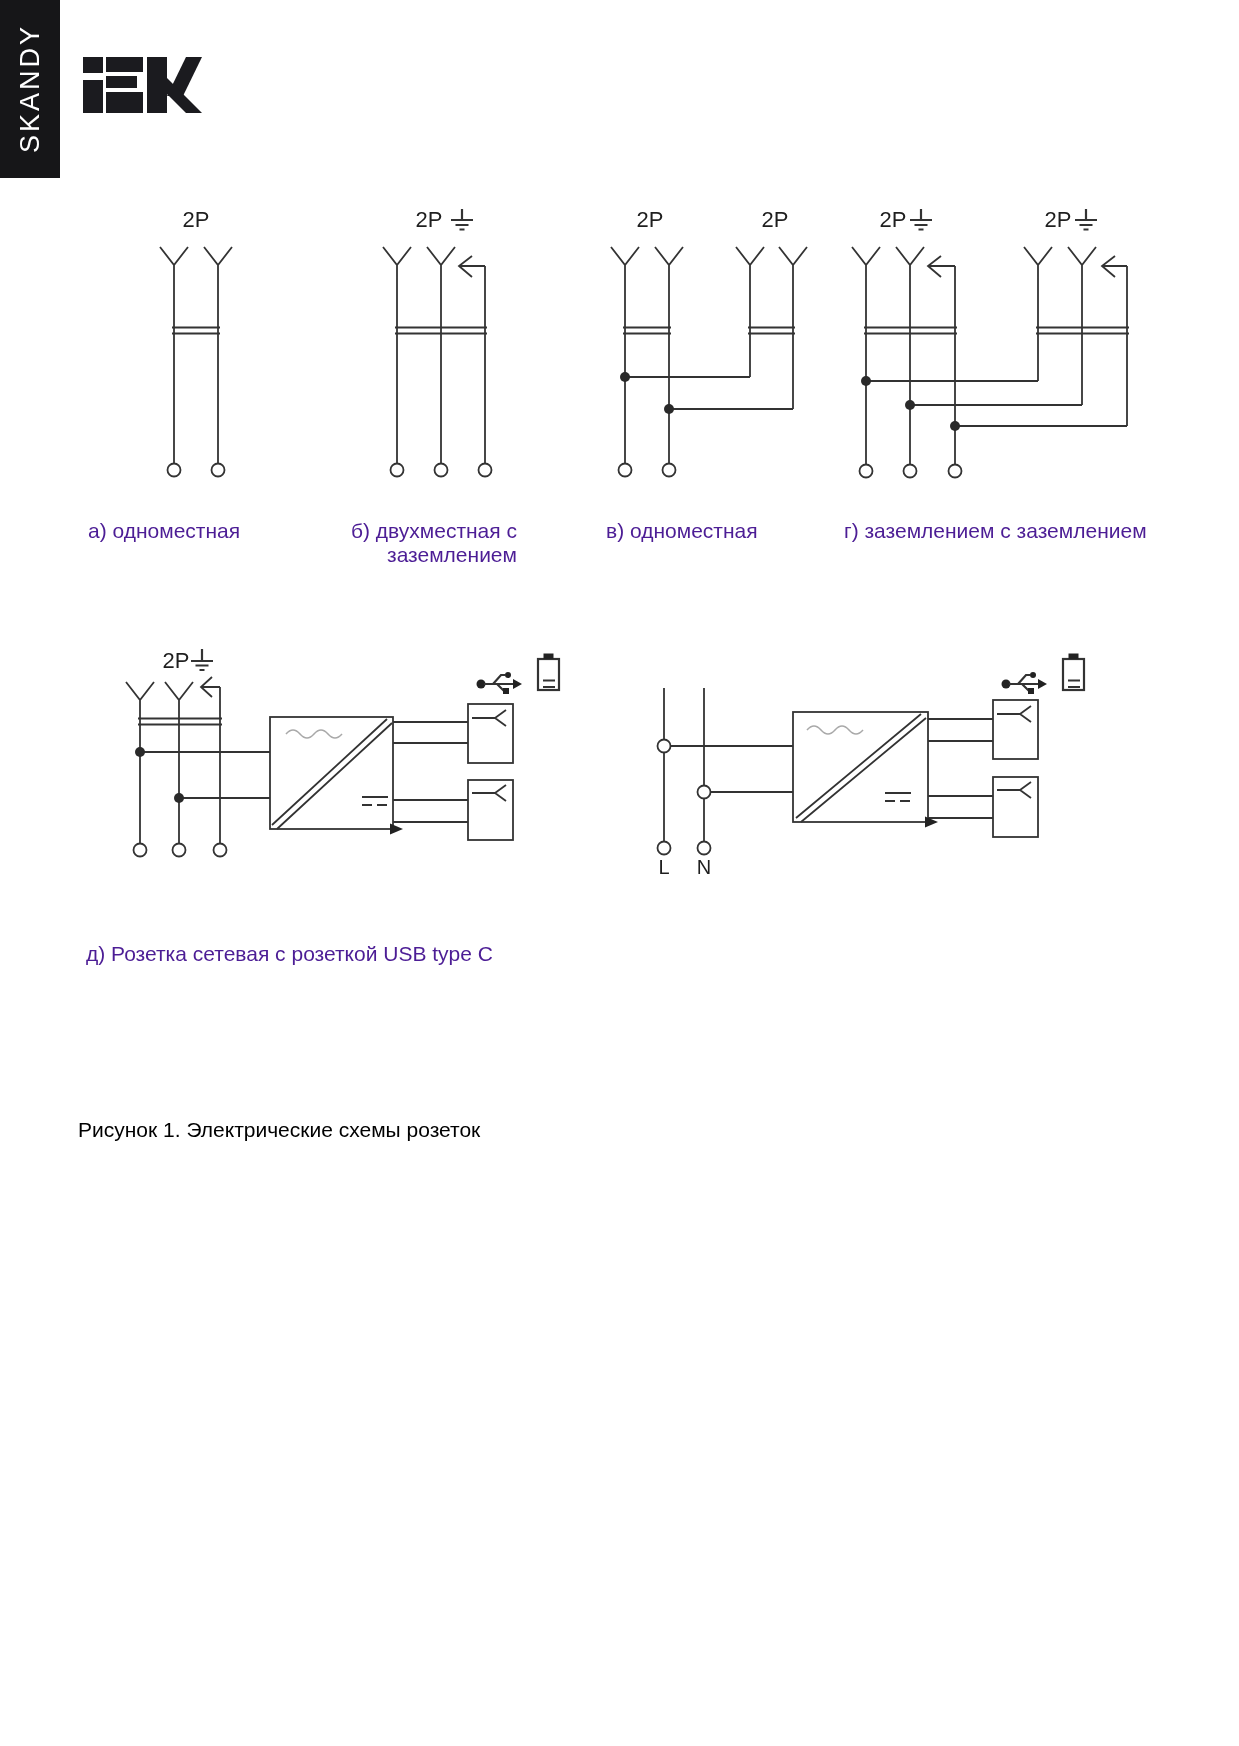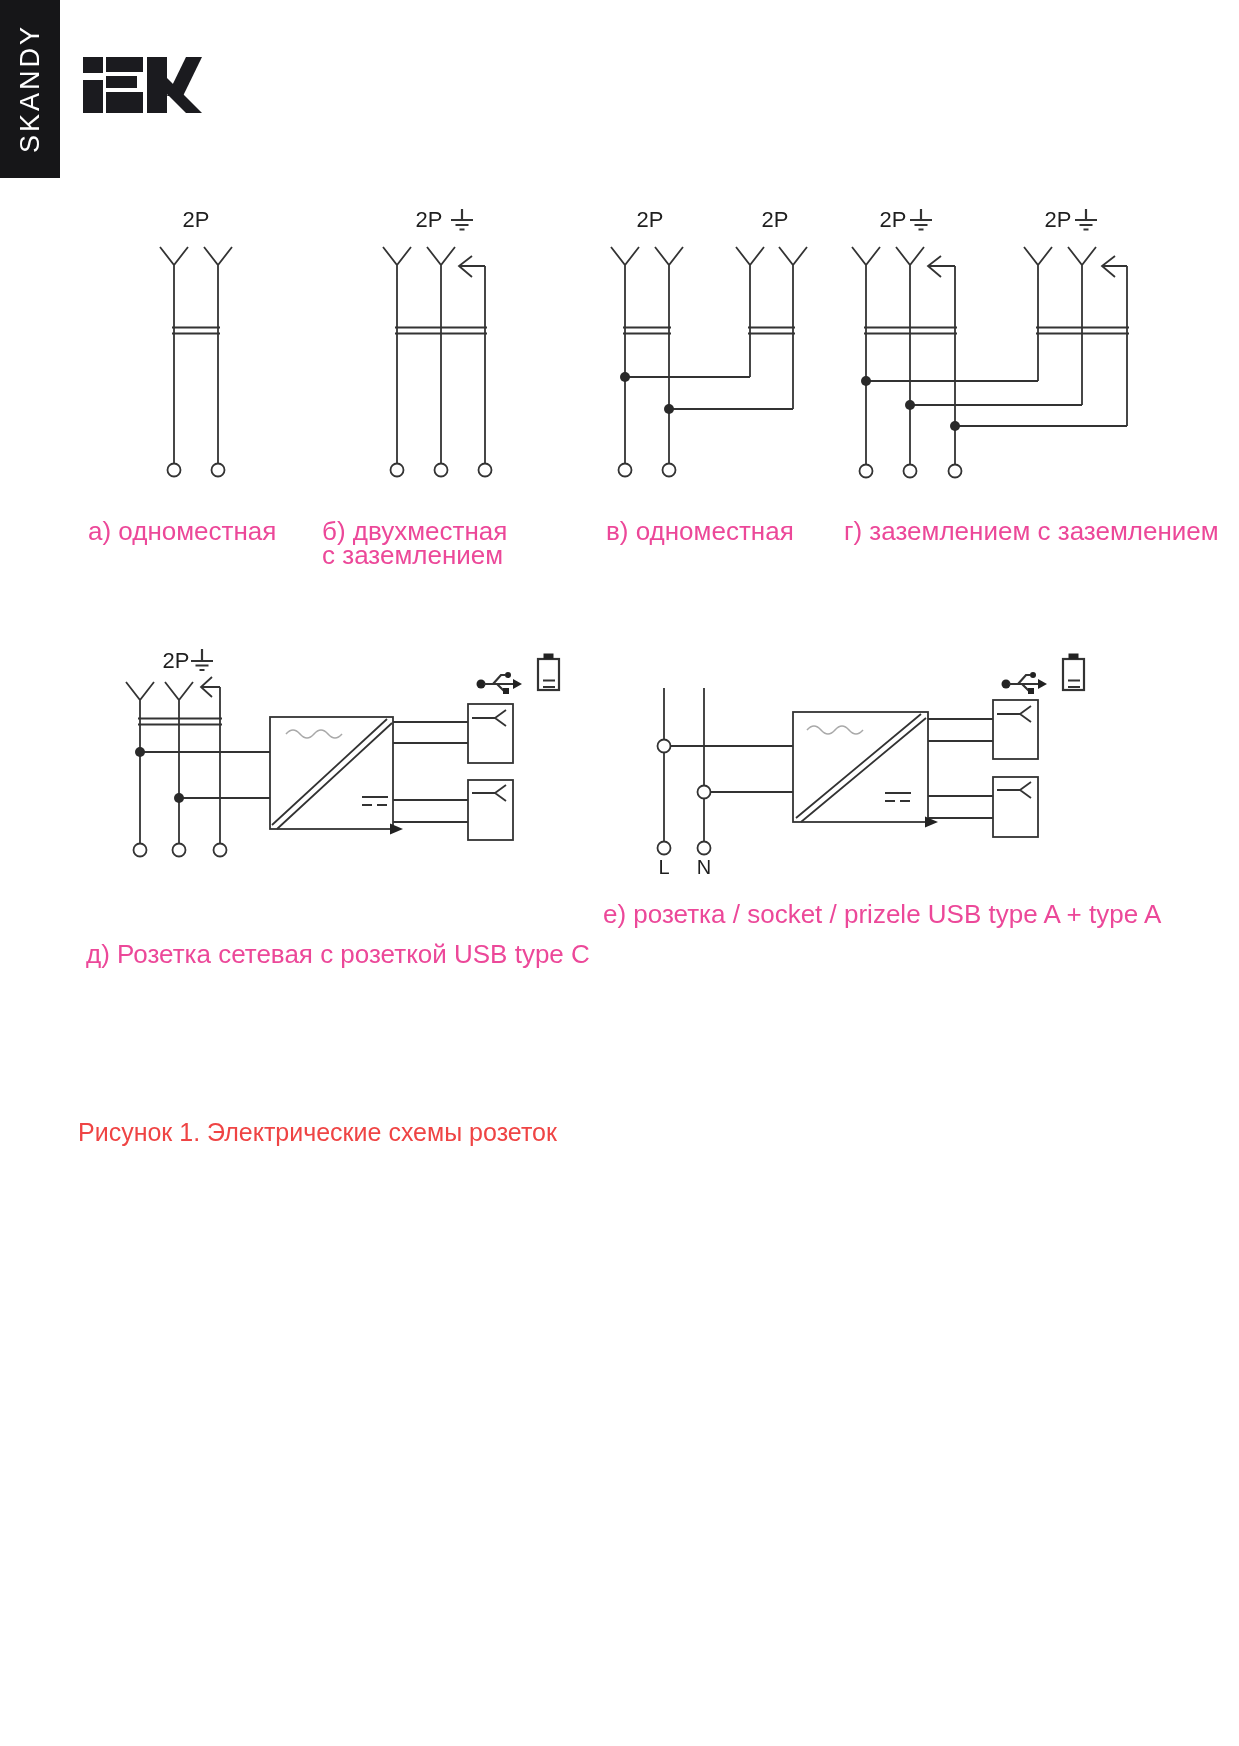--- a/index.html
+++ b/index.html
@@ -21,24 +21,24 @@
   .diagram-svg{position:absolute;left:0;top:0;}
   .st{stroke:#333333;stroke-width:1.8;fill:none;}
   .thk{stroke:#333333;stroke-width:2.2;fill:none;}
   .wave{stroke:#a9a9a9;stroke-width:1.6;fill:none;}
   .dotj{fill:#2a2a2a;stroke:none;}
   .opn{fill:#ffffff;stroke:#333333;stroke-width:1.8;}
   .blk{fill:#222222;stroke:none;}
   .lbl{font-family:"Liberation Sans",sans-serif;font-size:22px;fill:#1f1f1f;text-anchor:middle;}
   .lbl-sm{font-family:"Liberation Sans",sans-serif;font-size:20px;fill:#1f1f1f;text-anchor:middle;}
   .caption{
-    position:absolute;font-size:26px;line-height:24px;color:#ec4899;white-space:nowrap;
+    position:absolute;font-size:21px;line-height:24px;color:#4c1d95;white-space:nowrap;text-align:right;
   }
   .caption.wrap{white-space:normal;width:195px;}
-  .figure-caption{position:absolute;left:78px;top:1118px;font-size:25px;color:#ef4444;}
+  .figure-caption{position:absolute;left:78px;top:1118px;font-size:21px;color:#000000;}
 </style>
 </head>
 <body>
 
 <div class="page">
 
   <div class="brand-sidebar">
     <span class="brand-vertical">SKANDY</span>
   </div>
 
@@ -165,17 +165,16 @@
         <path class="thk" d="M1068,680.5 H1080 M1068,687 H1080"></path>
       </g>
     </g>
   </svg>
 
   <div class="caption" style="left:88px;top:519px;">а) одноместная</div>
   <div class="caption wrap" style="left:322px;top:519px;">б) двухместная с заземлением</div>
   <div class="caption" style="left:606px;top:519px;">в) одноместная</div>
   <div class="caption" style="left:844px;top:519px;">г) заземлением с заземлением</div>
   <div class="caption" style="left:86px;top:942px;">д) Розетка сетевая с розеткой USB type C</div>
-  <div class="caption" style="left:603px;top:902px;">е) розетка / socket / prizele USB type A + type A</div>
 
   <div class="figure-caption">Рисунок 1. Электрические схемы розеток</div>
 
 </div>
 
 </body></html>

